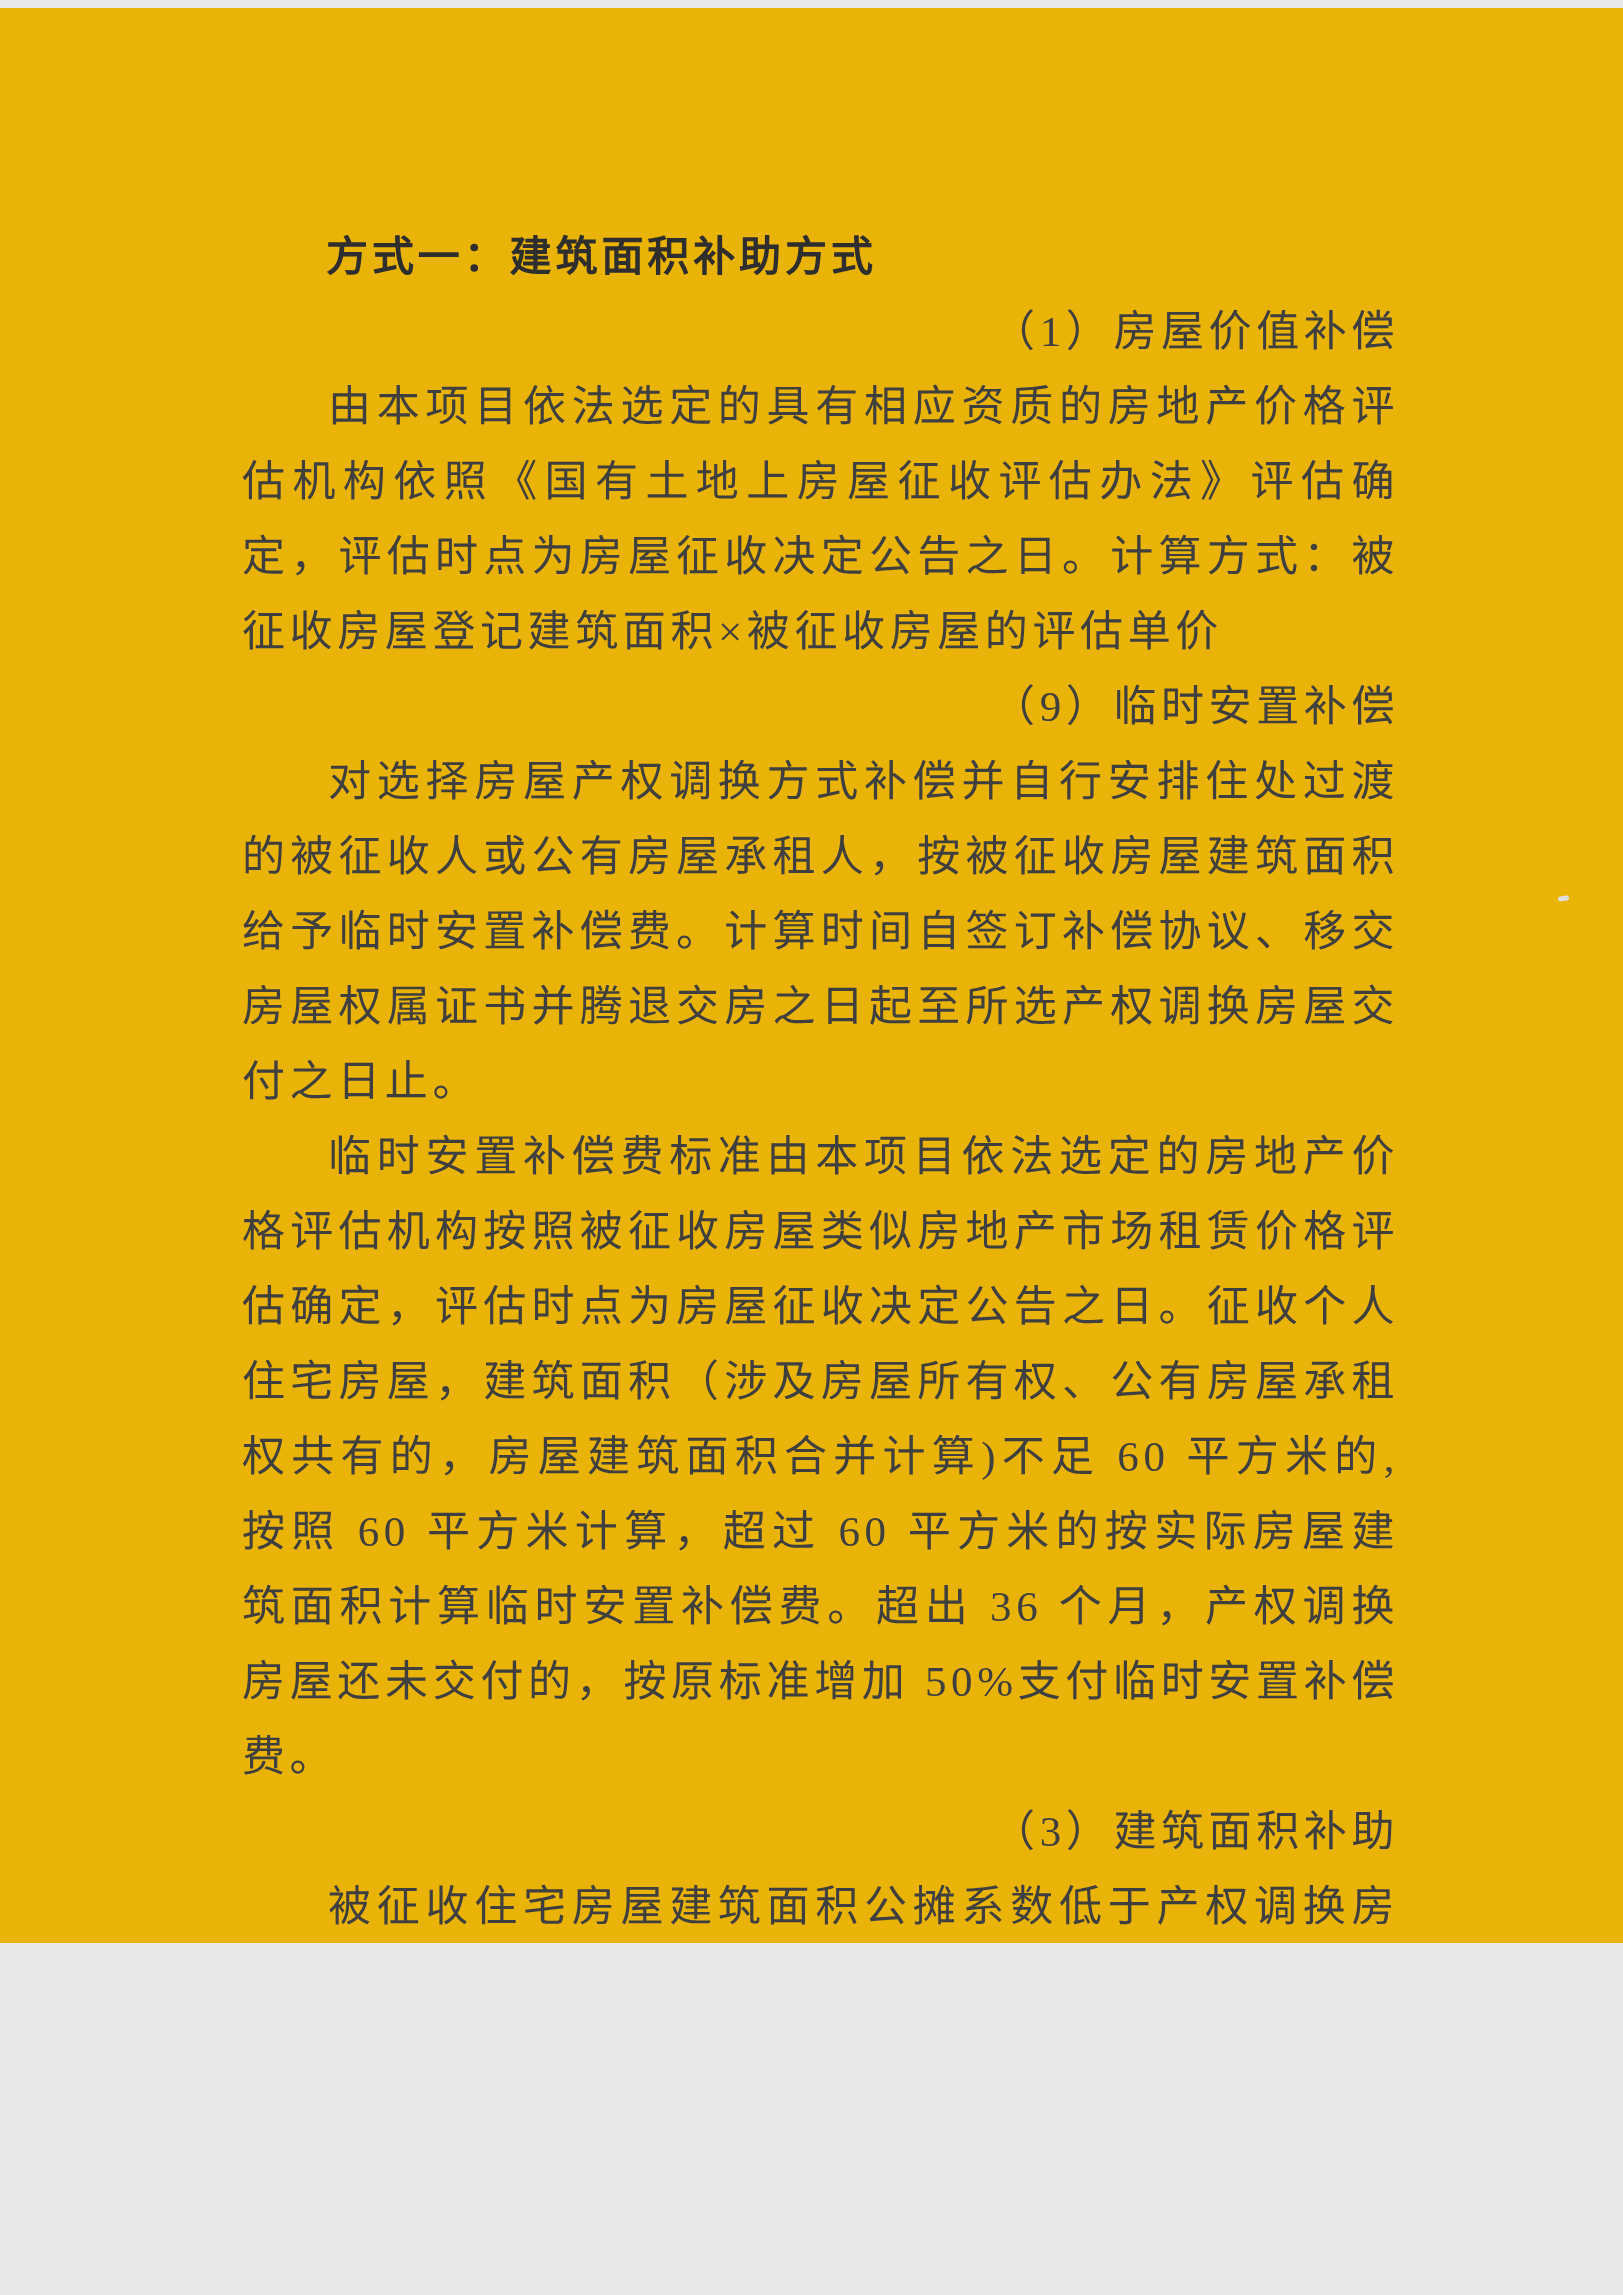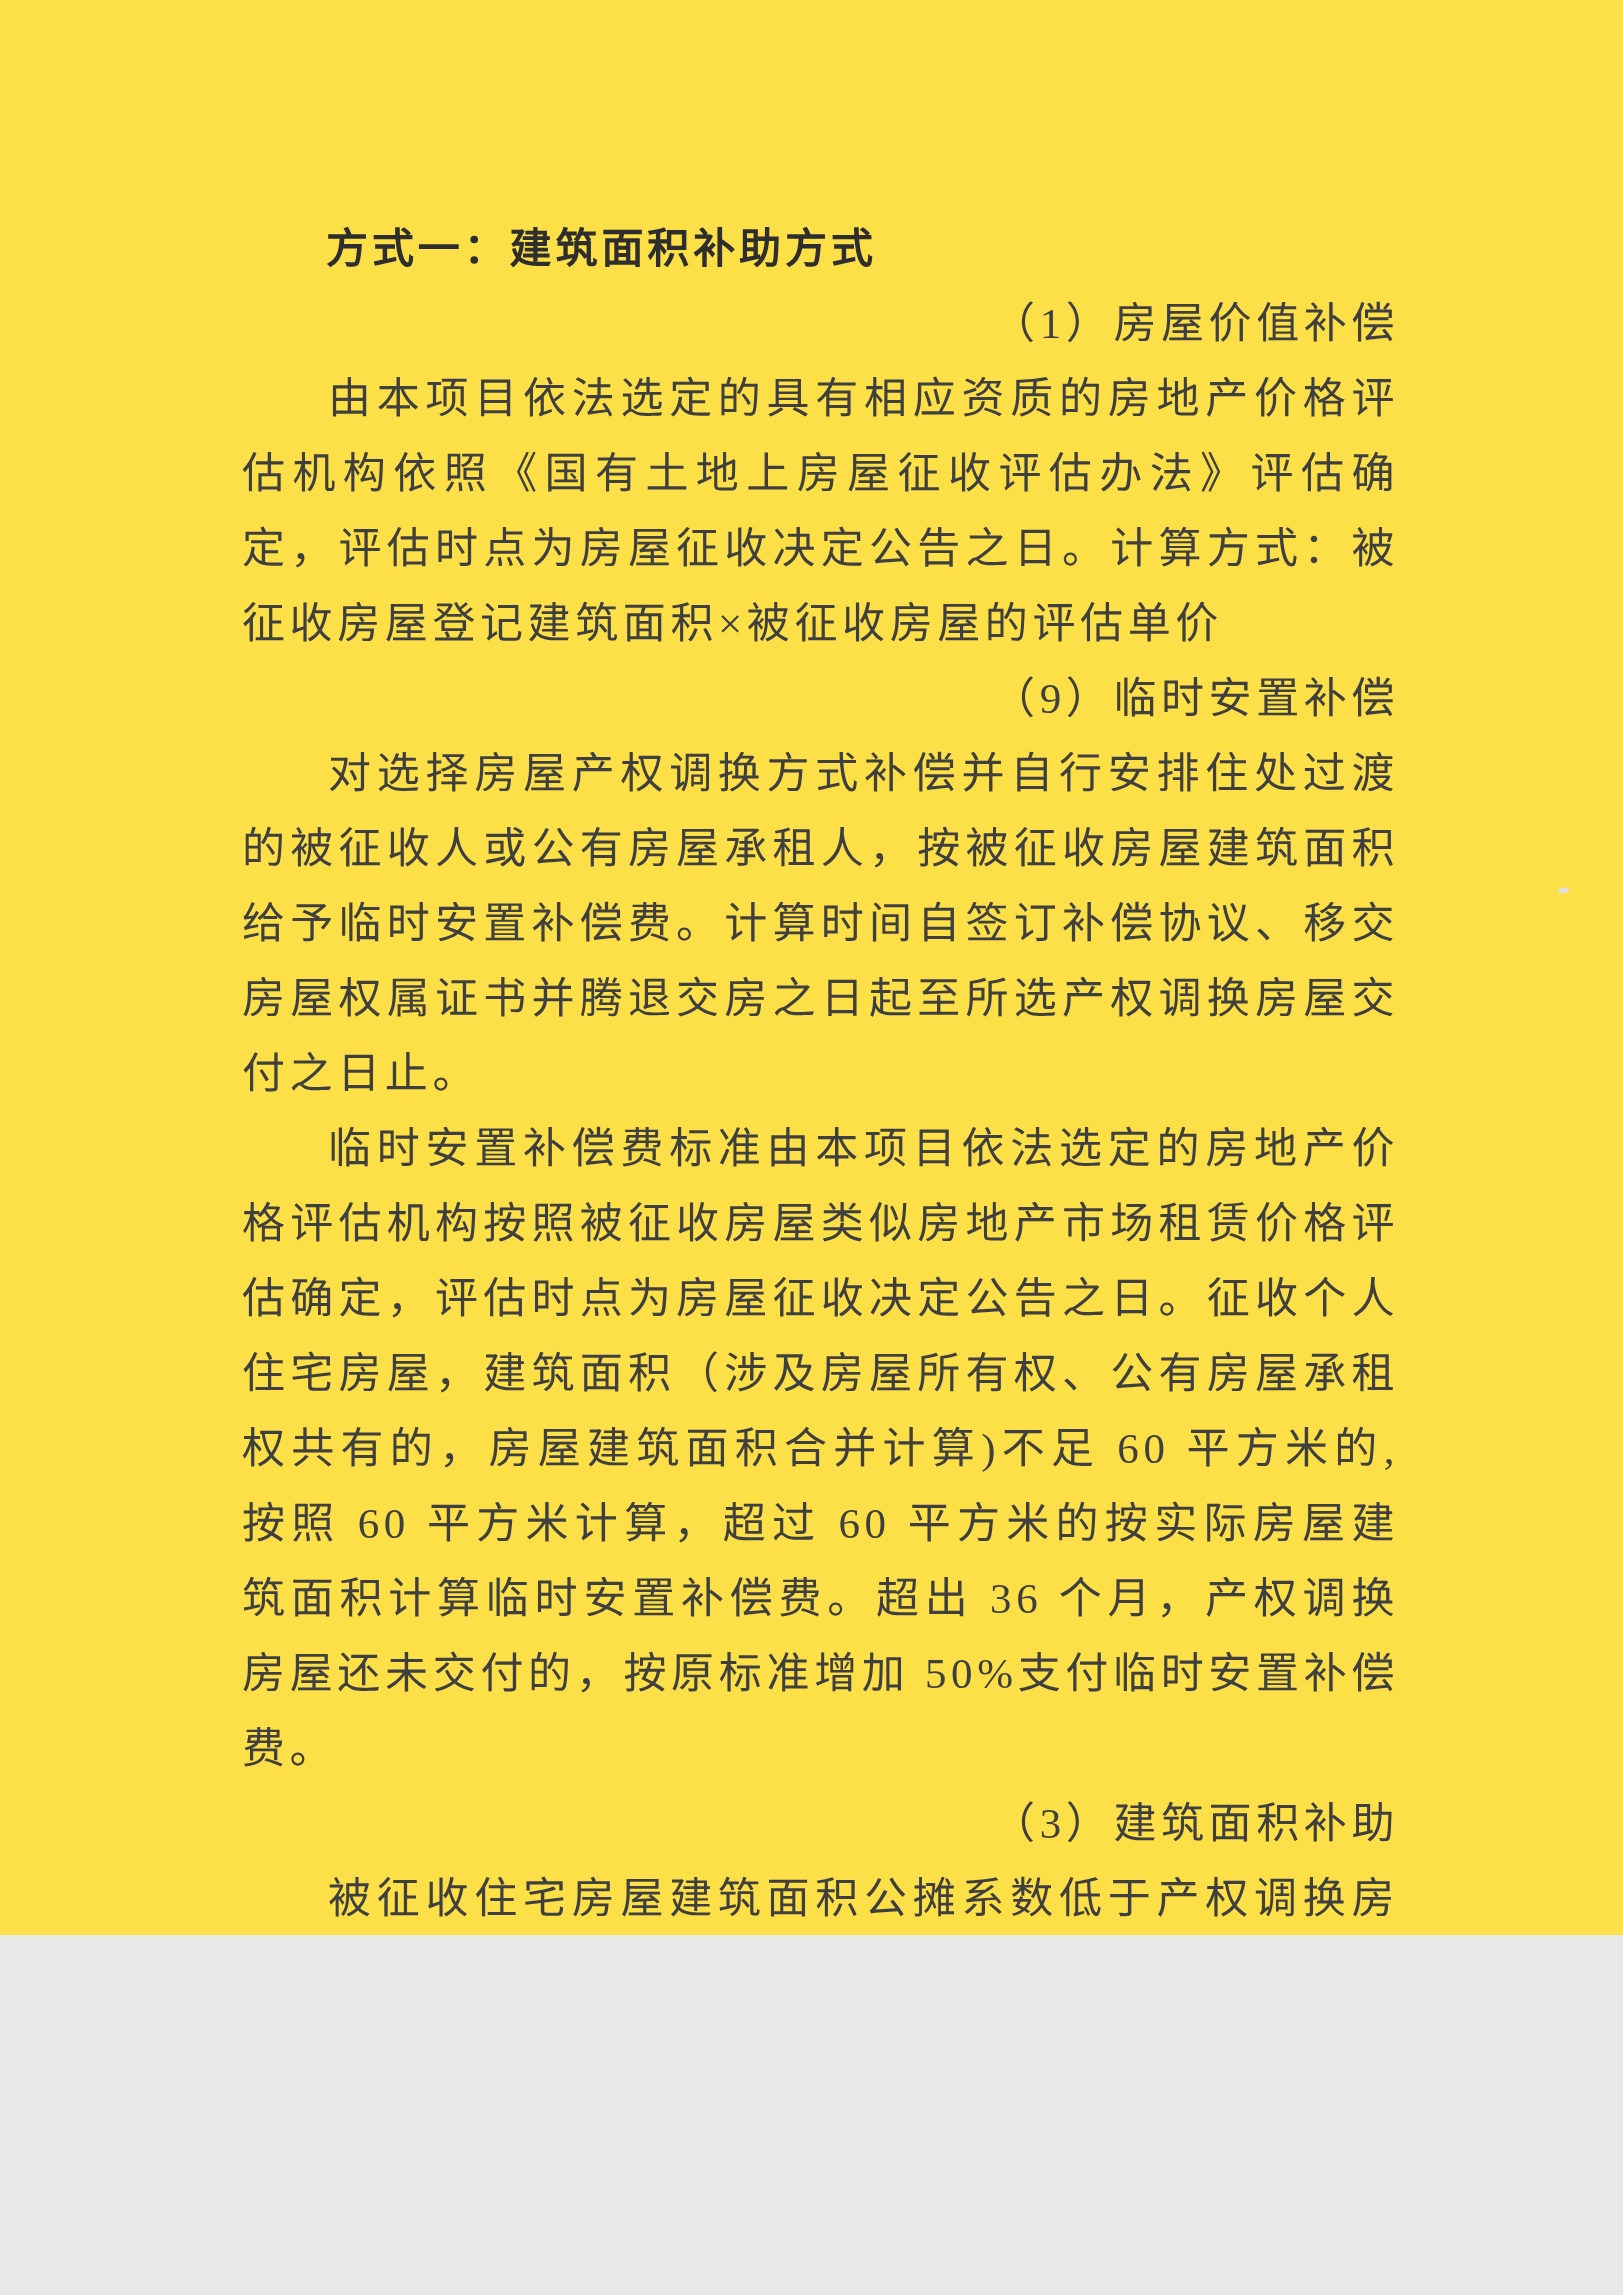--- a/index.html
+++ b/index.html
@@ -4,22 +4,22 @@
 <style>
   html, body {
     margin: 0;
     padding: 0;
     background: #e8e8e8;
   }
   .page {
     position: relative;
     width: 1623px;
     height: 1935px;
-    margin: 0 auto;
-    background: #fde047;
+    margin: 8px auto;
+    background: #eab308;
     overflow: hidden;
     font-family: "Liberation Serif", serif;
   }
   .content {
     position: absolute;
     left: 242px;
     top: 211px;
     width: 1157px;
   }
   .doc-title {

